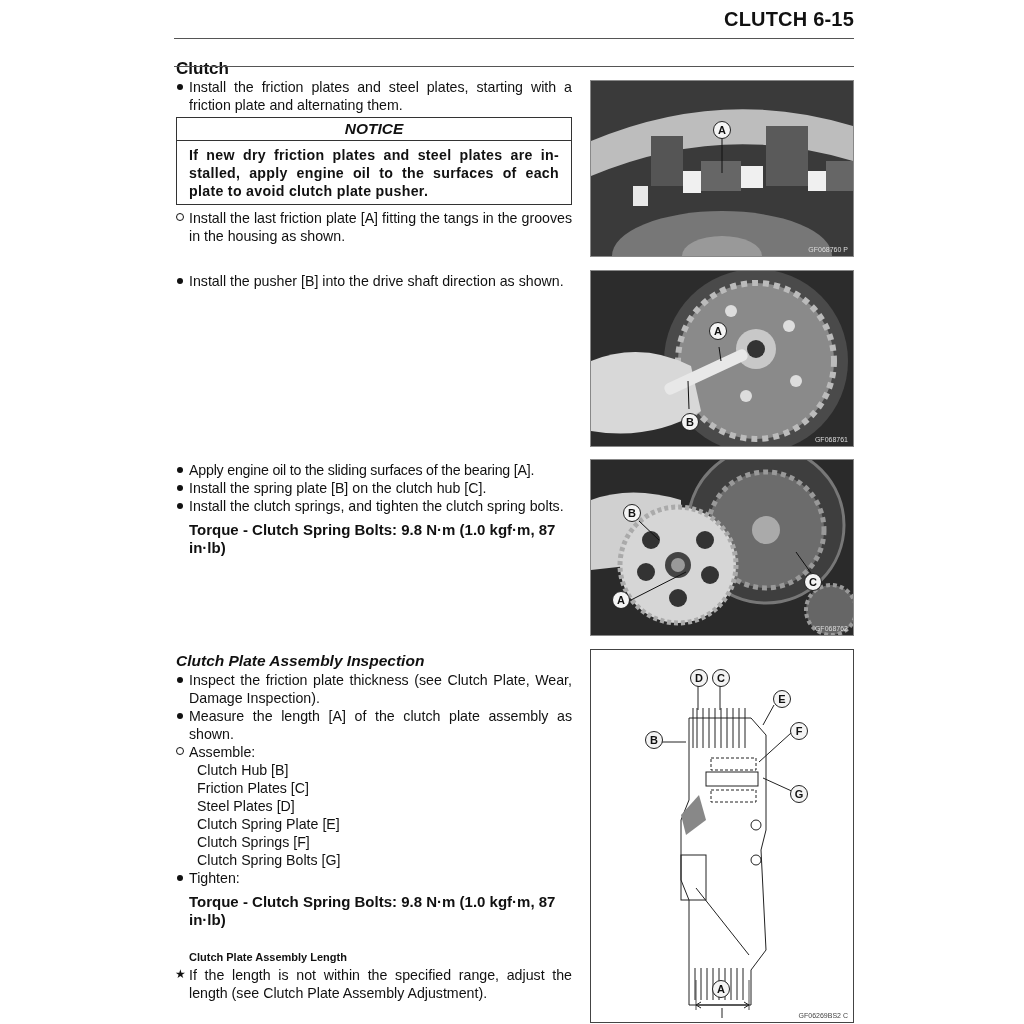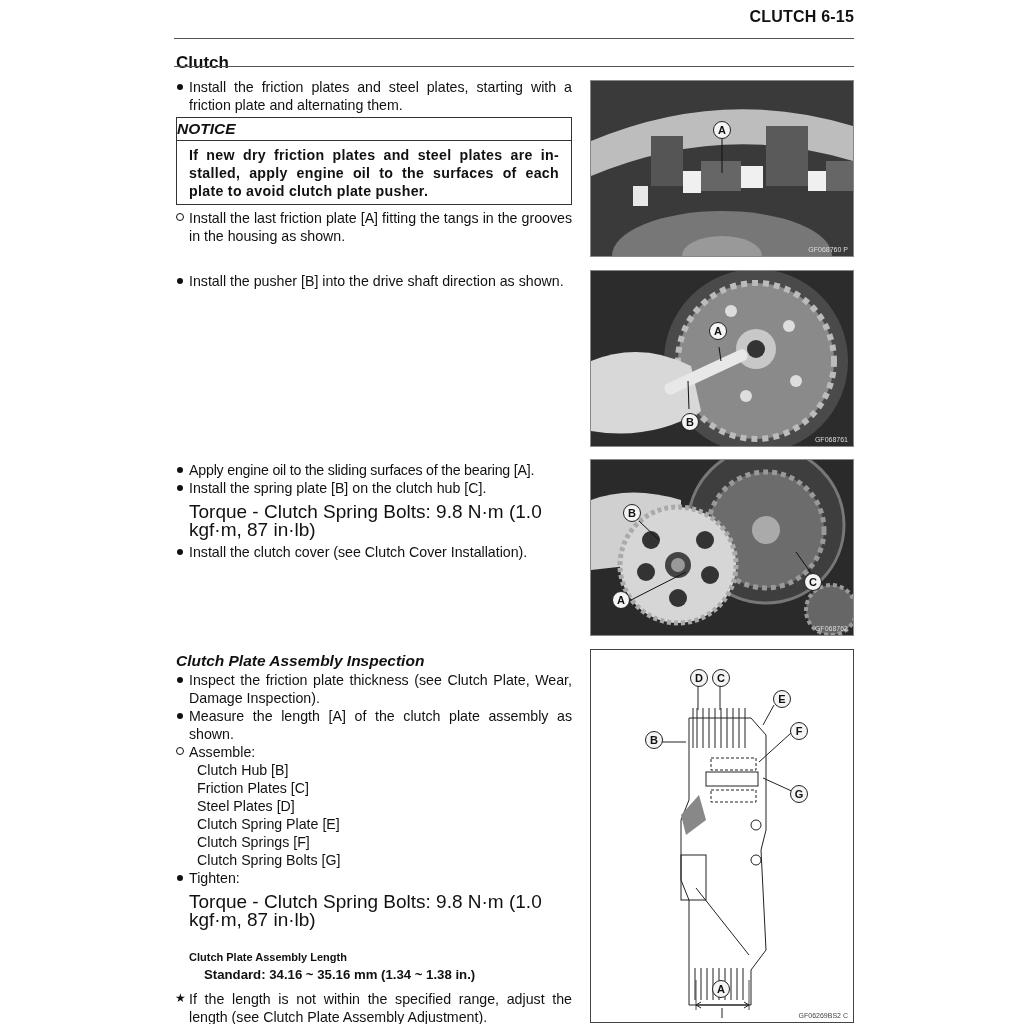--- a/index.html
+++ b/index.html
@@ -1,30 +1,30 @@
 <!DOCTYPE html>
 <html><head>
 <meta charset="utf-8">
 <style>
   html, body { margin:0; padding:0; background:#ffffff; }
   body { width:1024px; height:1024px; position:relative; overflow:hidden;
          font-family:"Liberation Sans", sans-serif; color:#111; }
   .page-header { position:absolute; left:174px; top:8px; width:680px; text-align:right;
-    font-weight:bold; font-size:16px; letter-spacing:0.2px; }
+    font-weight:bold; font-size:20px; letter-spacing:0.2px; }
   .rule { position:absolute; left:174px; width:680px; height:0; border-top:1.5px solid #555; }
-  .section-title { position:absolute; left:176px; top:53px; font-weight:bold; font-size:17px; }
+  .section-title { position:absolute; left:176px; top:59px; font-weight:bold; font-size:17px; }
   .block { position:absolute; left:176px; width:396px; font-size:14.2px; line-height:18px; }
   .bullet, .circle, .star { position:relative; padding-left:13px; text-align:justify; text-align-last:left; }
   .bullet::before { content:""; position:absolute; left:1px; top:6px; width:6px; height:6px; border-radius:50%; background:#111; }
   .circle::before { content:""; position:absolute; left:0; top:4px; width:8px; height:8px; border-radius:50%; border:1.2px solid #111; box-sizing:border-box; }
   .star::before { content:"\2605"; position:absolute; left:-1px; top:-1px; font-size:12px; }
   .notice { border:1.3px solid #333; margin-top:3px; margin-bottom:4px; }
-  .notice-title { font-weight:bold; font-style:italic; font-size:15.5px; line-height:22px; border-bottom:1.3px solid #333; }
+  .notice-title { text-align:center; font-weight:bold; font-style:italic; font-size:15.5px; line-height:22px; border-bottom:1.3px solid #333; }
   .notice-body { font-weight:bold; padding:5px 12px 4px 12px; text-align:justify; letter-spacing:0.3px; line-height:18px; }
-  .torque { font-weight:normal; font-size:19px; padding-left:13px; margin:6px 0 4px 0; }
+  .torque { font-weight:bold; font-size:15px; padding-left:13px; margin:6px 0 4px 0; }
   .indent { padding-left:21px; }
   .italic-heading { font-weight:bold; font-style:italic; font-size:15.5px; line-height:20px; }
   .spec-title { font-weight:bold; font-size:11px; padding-left:13px; margin-top:19px; }
   .spec-std { font-weight:bold; font-size:13.2px; padding-left:28px; margin-bottom:6px; }
   .photo { position:absolute; left:590px; width:262px; border:1px solid #888; background:#2a2a2a; overflow:hidden; }
   .caption { position:absolute; right:5px; bottom:3px; font-size:7px; color:#ddd; font-family:Liberation Sans, sans-serif; }
   .callout { position:absolute; width:16px; height:16px; border-radius:50%; background:#f4f4f4; border:1px solid #222; font-size:11px; line-height:16px; text-align:center; color:#111; font-weight:bold; }
   .diagram { position:absolute; left:590px; top:649px; width:262px; height:372px; border:1px solid #444; background:#fff; }
   .diagram .caption { color:#444; }
 </style>
@@ -45,39 +45,38 @@
   <div class="circle">Install the last friction plate [A] fitting the tangs in the grooves in the housing as shown.</div>
 </div>
 
 <div class="block" style="top:272px">
   <div class="bullet">Install the pusher [B] into the drive shaft direction as shown.</div>
 </div>
 
 <div class="block" style="top:461px">
   <div class="bullet" style="letter-spacing:-0.2px">Apply engine oil to the sliding surfaces of the bearing [A].</div>
   <div class="bullet">Install the spring plate [B] on the clutch hub [C].</div>
+  <div class="bullet">Install the clutch springs, and tighten the clutch spring bolts.</div>
   <div class="torque">Torque - Clutch Spring Bolts: 9.8 N·m (1.0 kgf·m, 87 in·lb)</div>
-  <div class="bullet">Install the clutch cover (see Clutch Cover Installation).</div>
 </div>
 
 <div class="block" style="top:651px">
   <div class="italic-heading">Clutch Plate Assembly Inspection</div>
   <div class="bullet">Inspect the friction plate thickness (see Clutch Plate, Wear, Damage Inspection).</div>
   <div class="bullet">Measure the length [A] of the clutch plate assembly as shown.</div>
   <div class="circle">Assemble:</div>
   <div class="indent">Clutch Hub [B]</div>
   <div class="indent">Friction Plates [C]</div>
   <div class="indent">Steel Plates [D]</div>
   <div class="indent">Clutch Spring Plate [E]</div>
   <div class="indent">Clutch Springs [F]</div>
   <div class="indent">Clutch Spring Bolts [G]</div>
   <div class="bullet">Tighten:</div>
   <div class="torque">Torque - Clutch Spring Bolts: 9.8 N·m (1.0 kgf·m, 87 in·lb)</div>
   <div class="spec-title">Clutch Plate Assembly Length</div>
-  <div class="spec-std">Standard:   34.16 ~ 35.16 mm (1.34 ~ 1.38 in.)</div>
   <div class="star">If the length is not within the specified range, adjust the length (see Clutch Plate Assembly Adjustment).</div>
 </div>
 
 <div class="photo" style="top:80px;height:175px">
   <svg width="262" height="175">
     <rect width="262" height="175" fill="#3a3a3a"></rect>
     <path d="M0,60 Q131,5 262,45 L262,80 Q131,40 0,95 Z" fill="#bdbdbd"></path>
     <rect x="60" y="55" width="32" height="50" fill="#555"></rect>
     <rect x="110" y="80" width="40" height="30" fill="#666"></rect>
     <rect x="175" y="45" width="42" height="60" fill="#5a5a5a"></rect>

